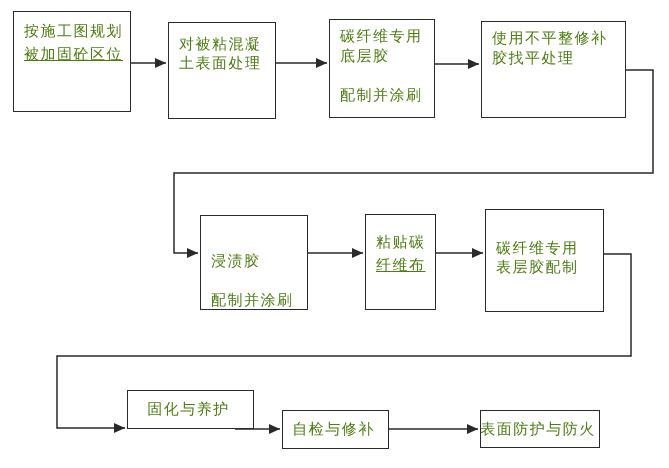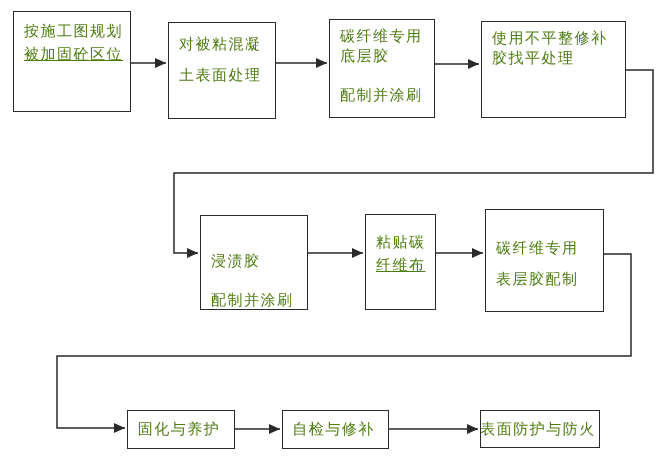--- a/index.html
+++ b/index.html
@@ -32,21 +32,21 @@
     line-height: 15px;
     letter-spacing: 1.5px;
     padding-left: 10px;
     padding-right: 4px;
   }
   .box .bl { white-space: nowrap; }
   .gap5  { margin-top: 5px; }
   .gap7  { margin-top: 5px; }
   .gap8  { margin-top: 8px; text-decoration: underline; }
   .gap15 { margin-top: 24px; }
-  .gap16 { margin-top: 16px; }
+  .gap16 { margin-top: 4px; }
   .center-line {
     display: flex;
     align-items: center;
     justify-content: center;
     padding-left: 0;
   }
 </style>
 </head>
 <body>
 
@@ -100,21 +100,21 @@
   <div class="box" style="left:365px;top:214px;width:71px;height:96px;padding-top:20px">
     <div class="bl">粘贴碳</div>
     <div class="bl gap8">纤维布</div>
   </div>
 
   <div class="box" style="left:485px;top:209px;width:119px;height:103px;padding-top:31px">
     <div class="bl">碳纤维专用</div>
     <div class="bl gap16">表层胶配制</div>
   </div>
 
-  <div class="box center-line" style="left:127px;top:410px;width:108px;height:39px">
+  <div class="box center-line" style="left:127px;top:390px;width:127px;height:39px">
     <div class="bl">固化与养护</div>
   </div>
 
   <div class="box center-line" style="left:282px;top:410px;width:107px;height:39px">
     <div class="bl">自检与修补</div>
   </div>
 
   <div class="box center-line" style="left:480px;top:410px;width:120px;height:38px">
     <div class="bl">表面防护与防火</div>
   </div>

